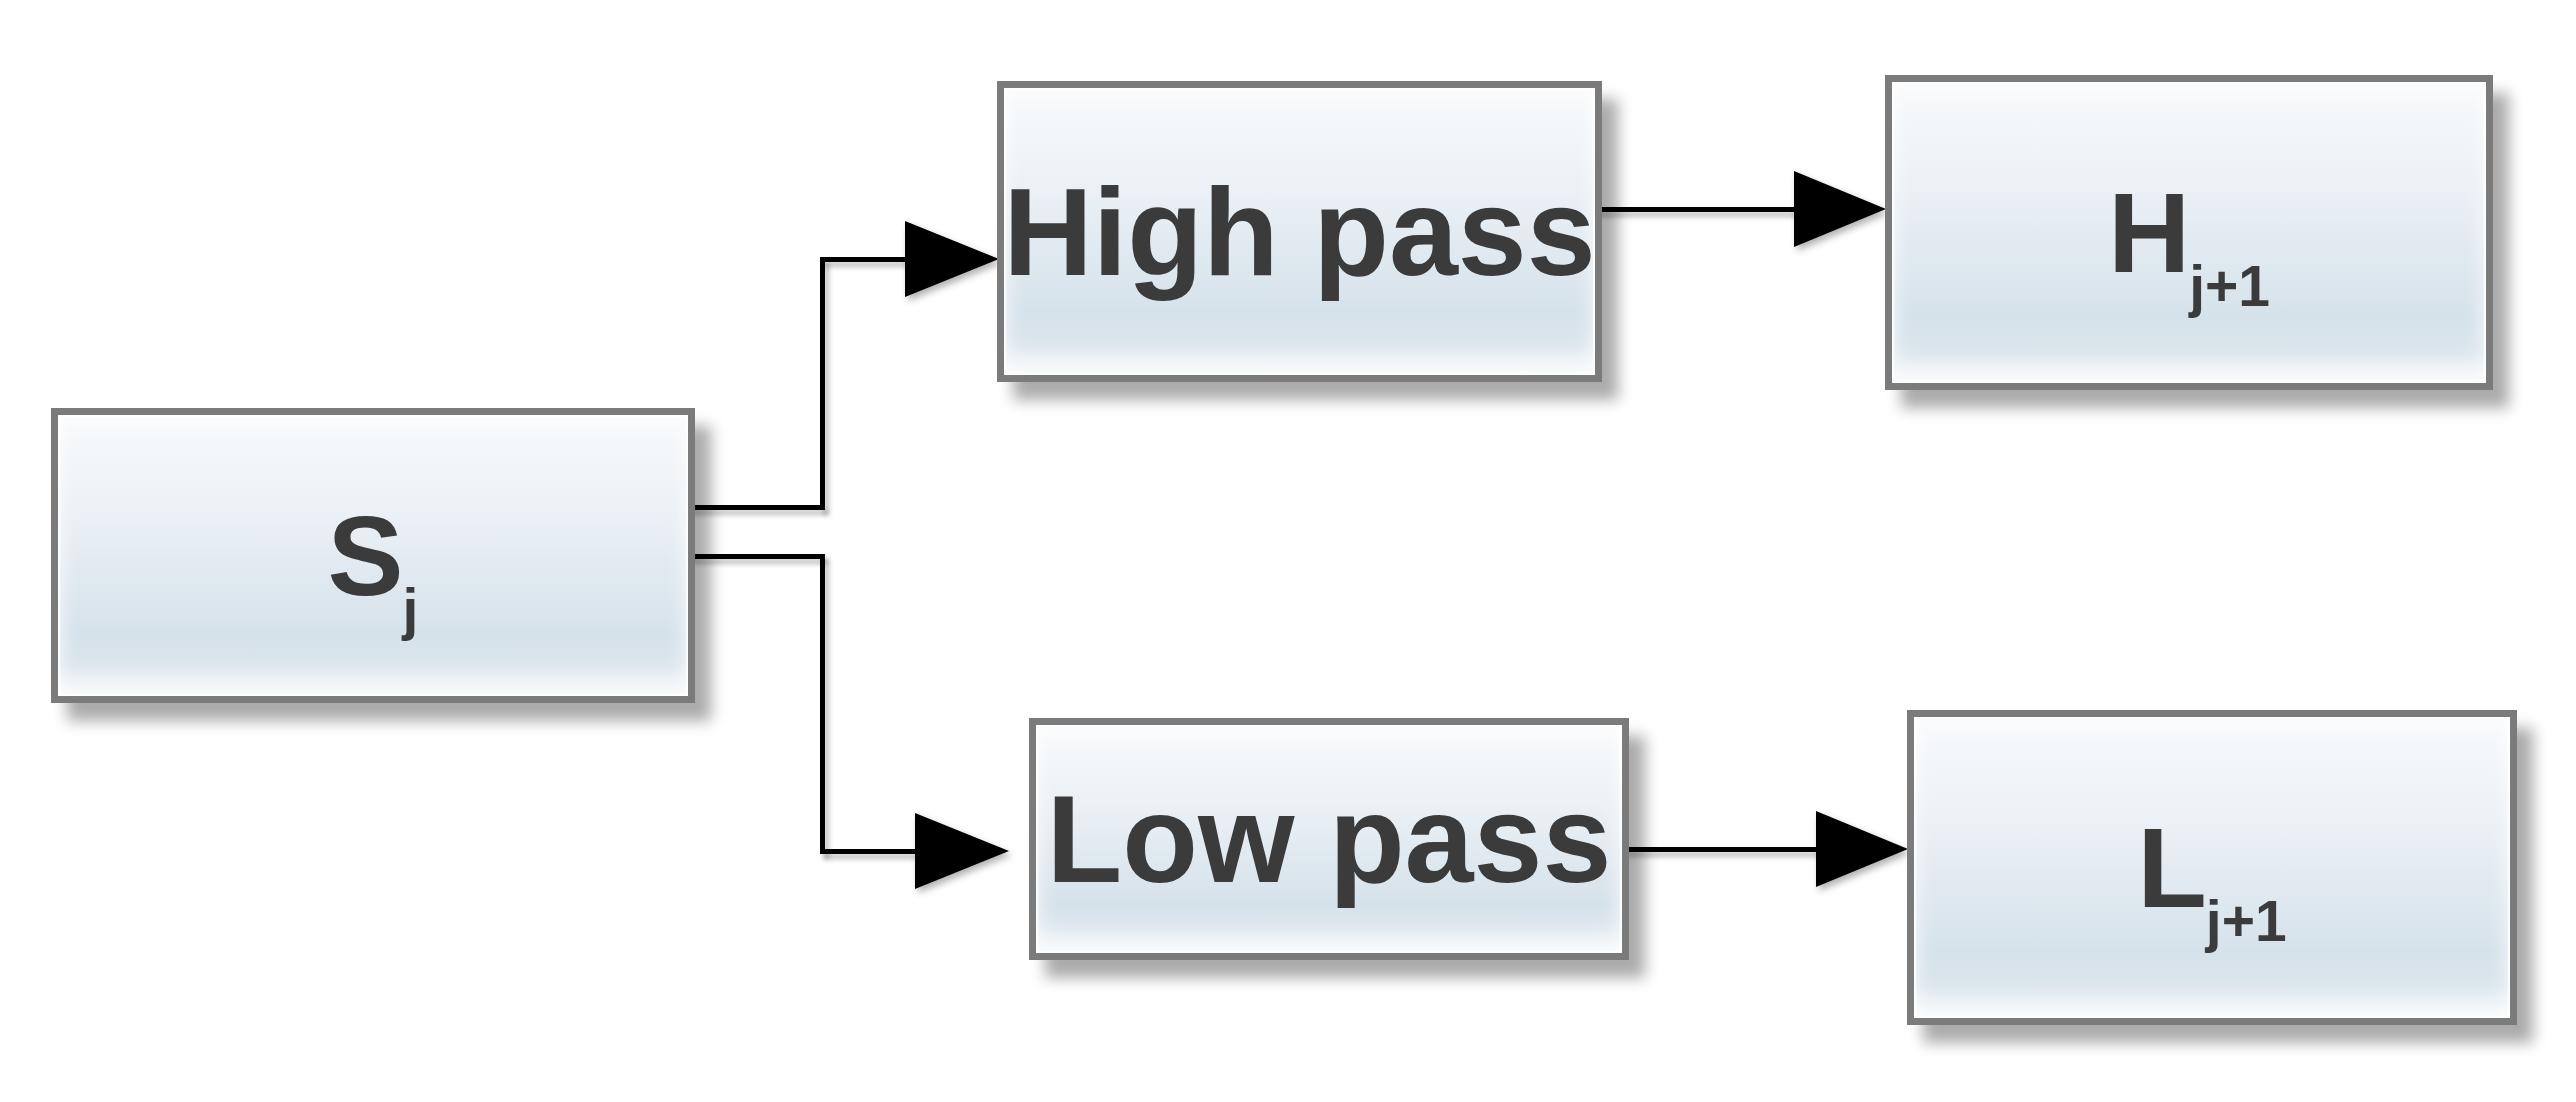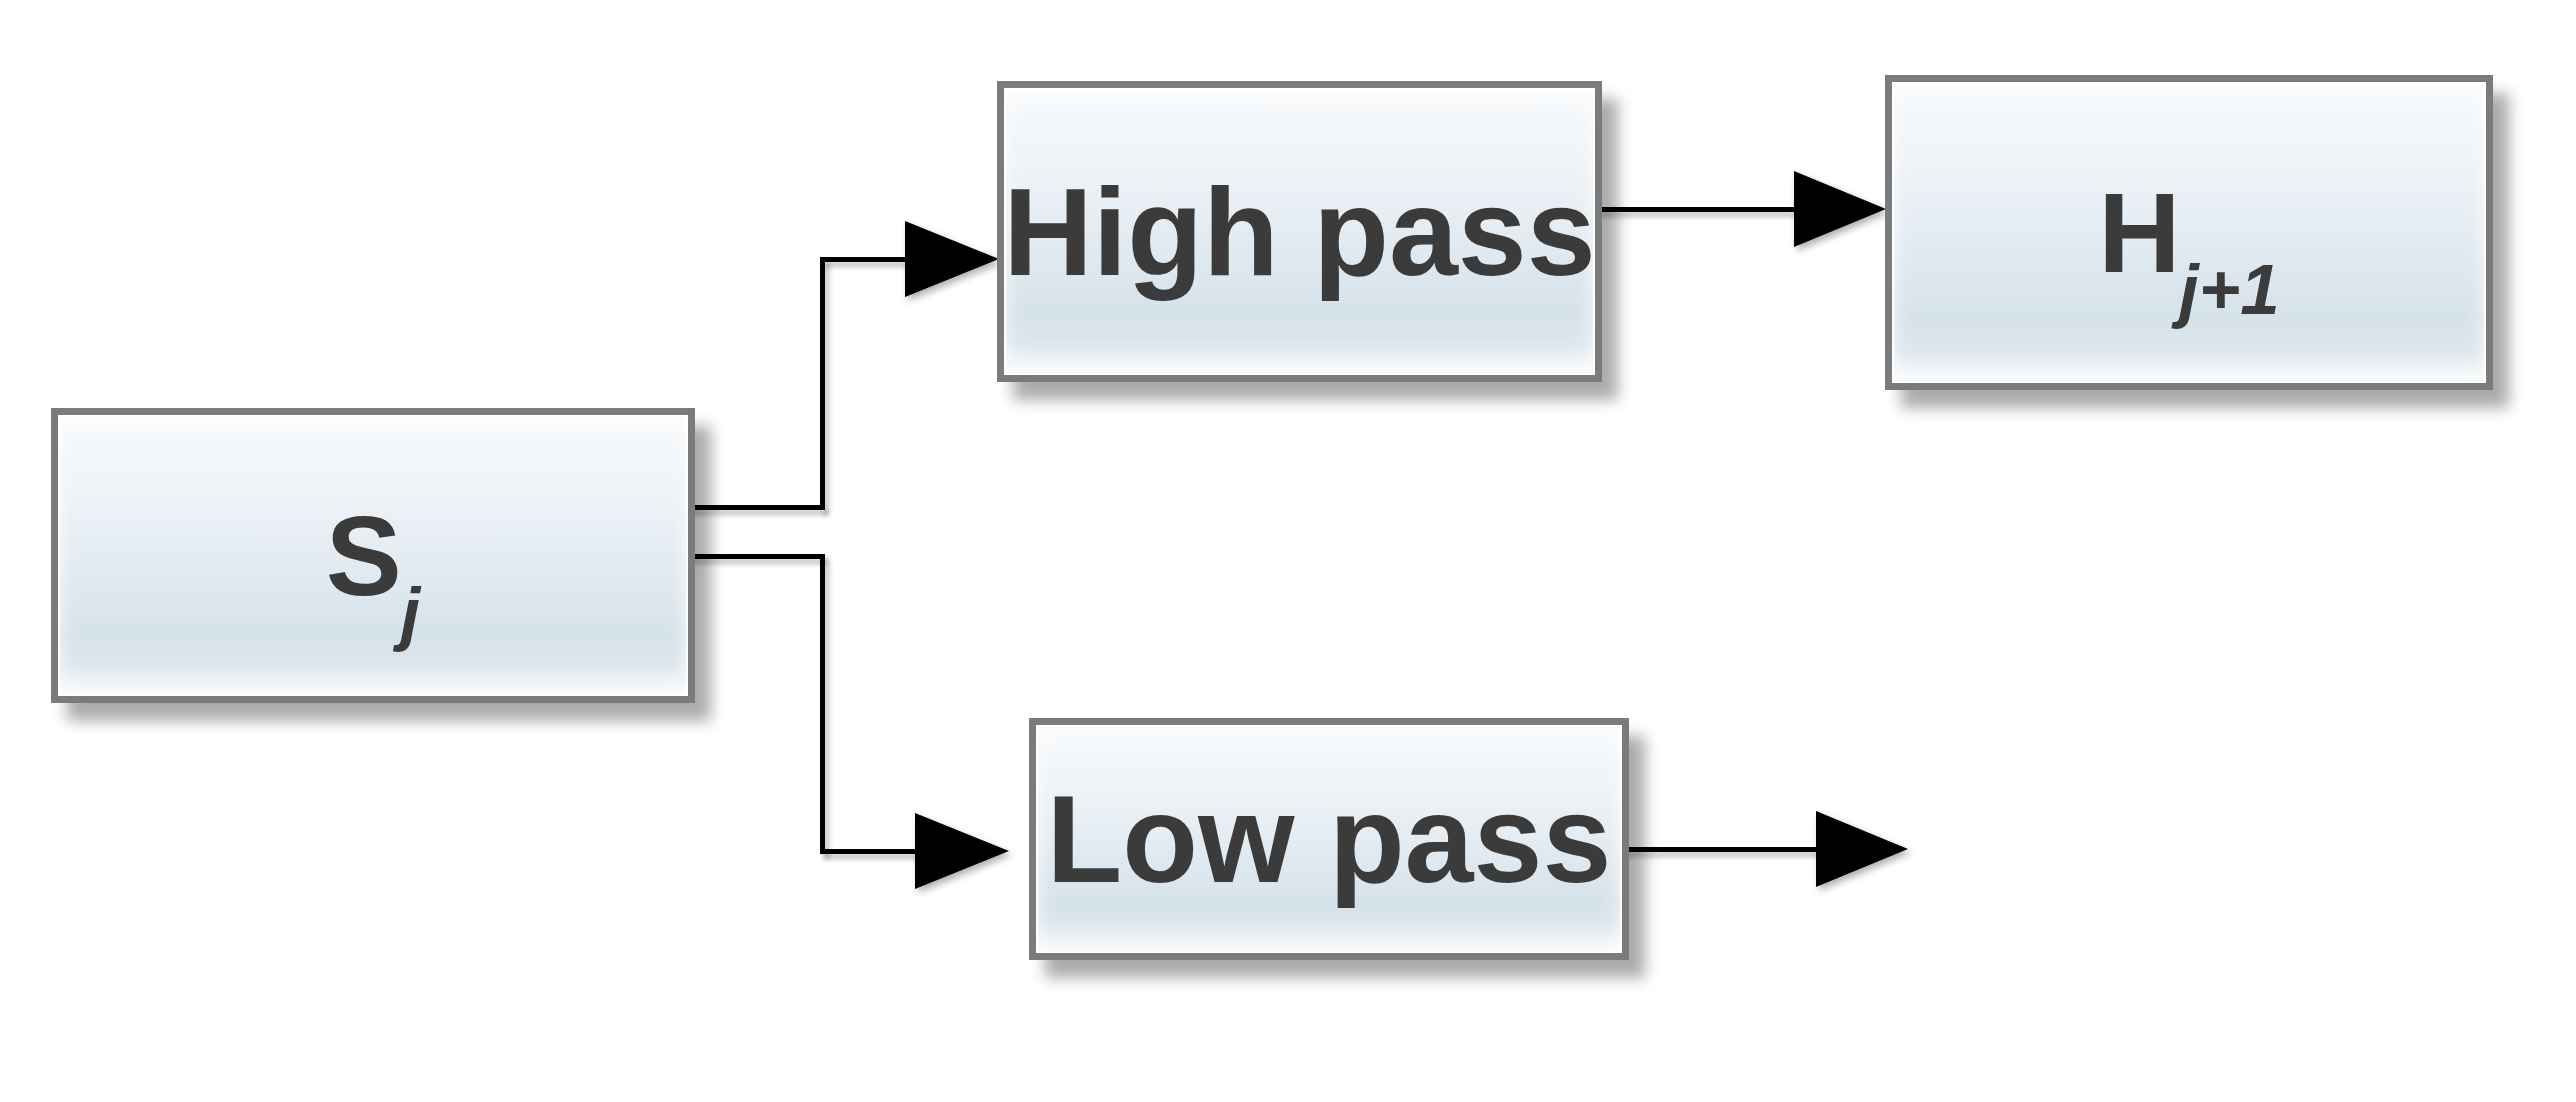--- a/index.html
+++ b/index.html
@@ -39,25 +39,24 @@
   }
   .label {
     font-weight: bold;
     color: #3b3b3b;
     line-height: 1;
     white-space: nowrap;
   }
   .label-filter { font-size: 124px; }
   .label-sym .main { font-size: 114px; }
   .label-sym .sub {
-    font-size: 71px;
+    font-size: 57px;
     position: relative;
     top: 0.60em;
     margin-left: -0.02em;
-    font-style: italic;
   }
 
   #box-source   { left: 51px;   top: 408px; width: 644px; height: 295px; }
   #box-highpass { left: 997px; top: 81px;  width: 605px; height: 301px; }
   #box-hout     { left: 1885px; top: 75px;  width: 608px; height: 315px; }
   #box-lowpass  { left: 1029px; top: 718px; width: 600px; height: 242px; }
   #box-lout     { left: 1907px; top: 710px; width: 610px; height: 315px; }
 
   
   .hline, .vline {
@@ -132,15 +131,20 @@
   <div class="node" id="box-hout">
     <div class="label label-sym">
       <span class="main">H</span><span class="sub">j+1</span>
     </div>
   </div>
 
   <div class="node" id="box-lowpass">
     <div class="label label-filter">Low pass</div>
   </div>
 
+  <div class="node" id="box-lout">
+    <div class="label label-sym">
+      <span class="main">L</span><span class="sub">j+1</span>
+    </div>
+  </div>
 
 </div>
 
 
 </body></html>

